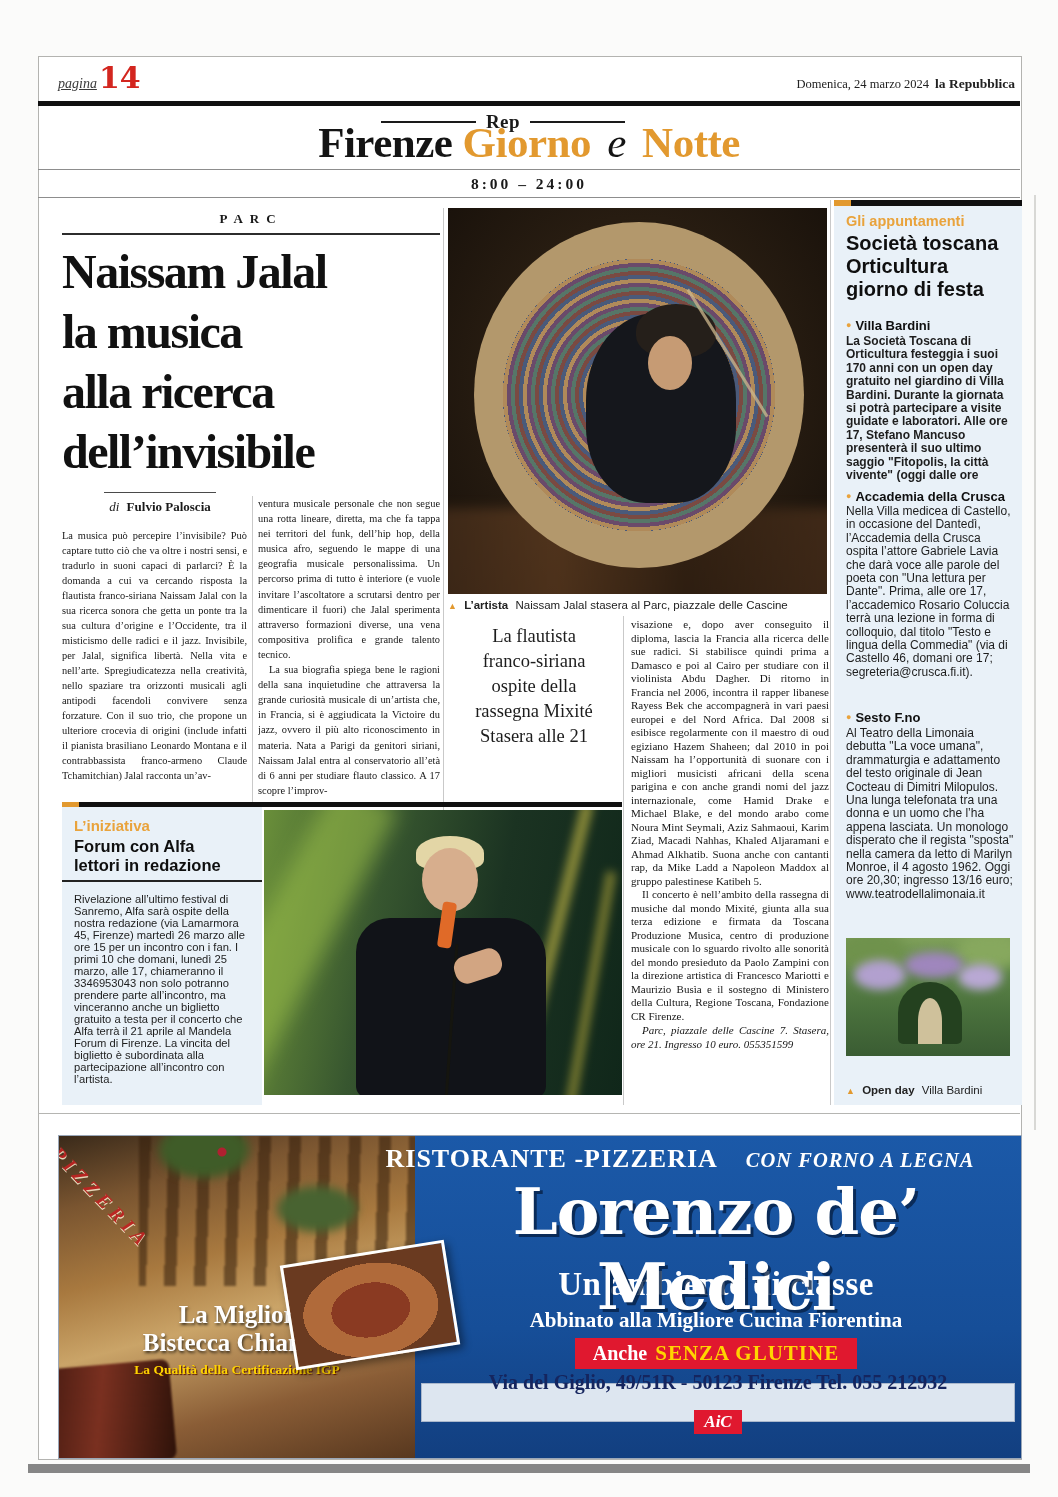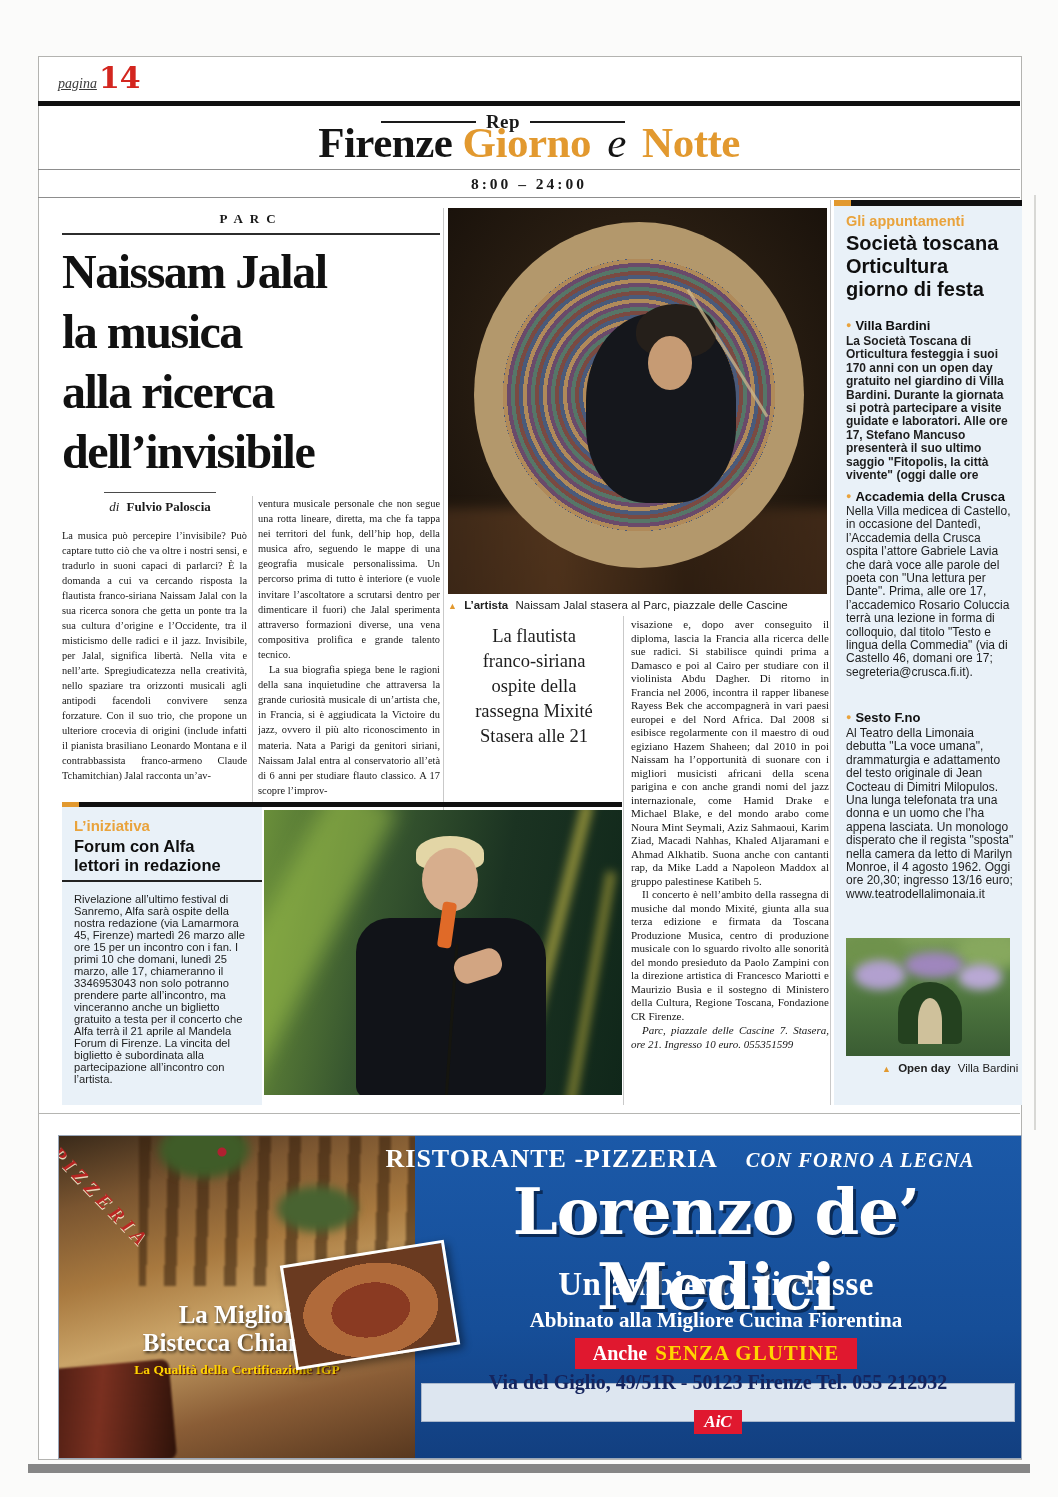--- a/index.html
+++ b/index.html
@@ -87,21 +87,21 @@
   .sb-photo{left:846px;top:938px;width:164px;height:118px;overflow:hidden;
     background:linear-gradient(180deg,#7fa05a 0%,#5c8447 30%,#49703c 62%,#3a5c33 100%);}
   .wis{border-radius:50%;filter:blur(5px);}
   .wis1{left:8px;top:22px;width:52px;height:30px;background:#b2a0cf;}
   .wis2{left:58px;top:14px;width:60px;height:26px;background:#9f86bd;}
   .wis3{left:112px;top:26px;width:44px;height:26px;background:#b9a8d4;}
   .leaf1{left:-10px;top:-8px;width:70px;height:40px;background:#6f924c;border-radius:50%;filter:blur(6px);}
   .leaf2{left:110px;top:-6px;width:66px;height:38px;background:#87a85e;border-radius:50%;filter:blur(6px);}
   .arch{left:52px;top:44px;width:64px;height:62px;background:#24411f;border-radius:50% 50% 8% 8%;}
   .arch-in{left:72px;top:60px;width:24px;height:46px;background:#cfc19b;border-radius:50% 50% 0 0;}
-  .sb-caption{left:846px;top:1062px;width:172px;margin-left:36px;}
+  .sb-caption{left:846px;top:1084px;width:172px;}
 
   
   .init-bar{left:62px;top:802px;width:560px;height:5px;background:#101010;}
   .init-bar-accent{left:62px;top:802px;width:17px;height:5px;background:#e2992f;}
   .init-box{left:62px;top:807px;width:200px;height:298px;background:#e9f1f8;}
   .init-kicker{left:74px;top:817px;width:180px;font-weight:bold;font-size:15px;color:#e9a33c;}
   .init-title{left:74px;top:837px;width:182px;font-weight:bold;font-size:16.5px;line-height:19px;color:#0f0f0f;}
   .init-rule{left:62px;top:880px;width:200px;height:2px;background:#222;}
   .init-body{left:74px;top:893px;width:177px;height:206px;font-size:11.2px;line-height:12px;color:#1d1d1d;overflow:hidden;}
 
@@ -153,20 +153,23 @@
 </head>
 <body>
 
 <div id="canvas">
   <div class="abs frame"></div>
   <div class="abs scanline"></div>
 
   <div class="abs pagina">
     <span class="lbl">pagina</span><span class="num">14</span>
   </div>
+  <div class="abs dateline">
+    <span>Domenica, 24 marzo 2024</span><span class="mast">la Repubblica</span>
+  </div>
   <div class="abs topbar"></div>
   <div class="abs rep-row">
     <span class="rep-line"></span>
     <span class="rep-text">Rep</span>
     <span class="rep-line"></span>
   </div>
   <div class="abs section-title">
     <span class="st-black">Firenze</span>
     <span class="st-orange">Giorno</span>
     <span class="st-conj">e</span>

